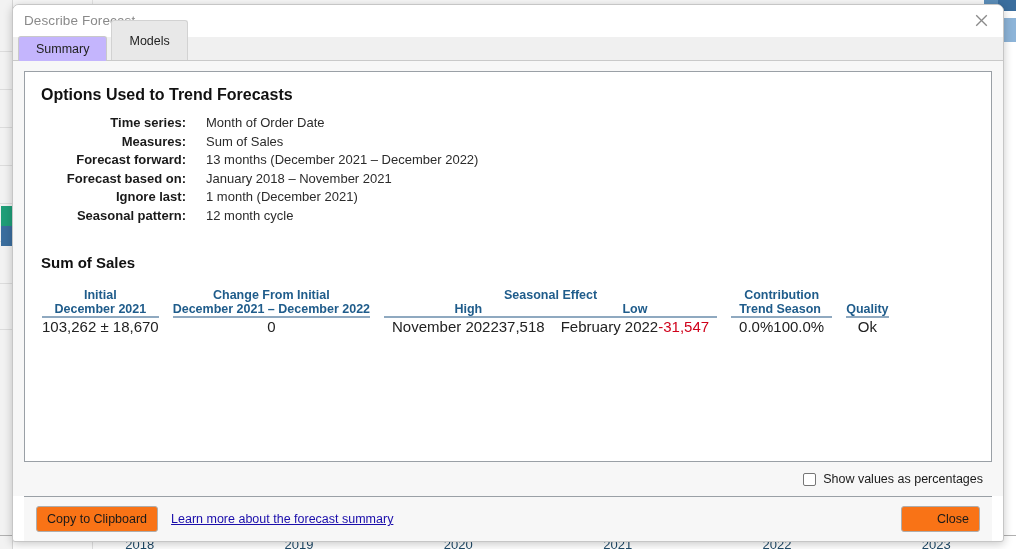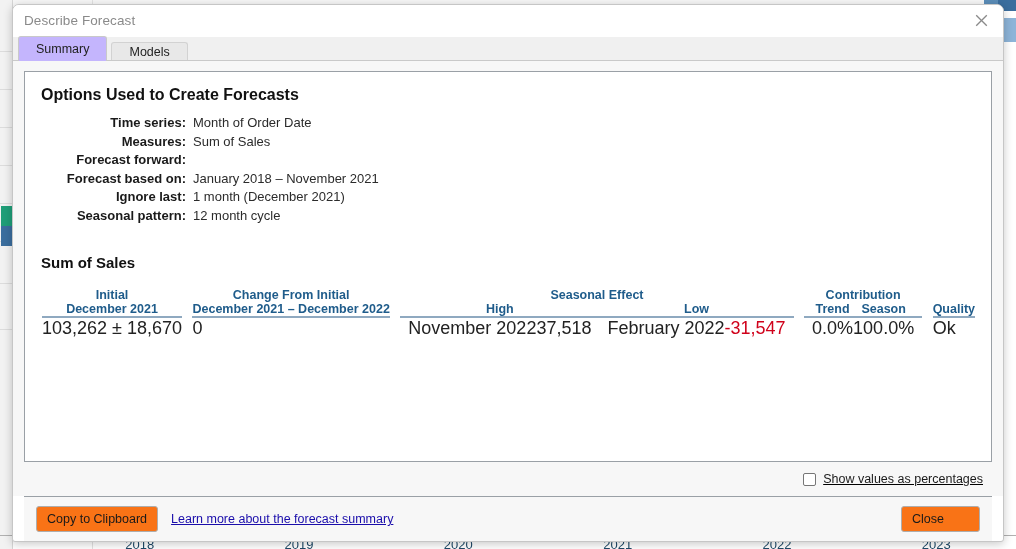--- a/index.html
+++ b/index.html
@@ -87,21 +87,21 @@
   #tab-strip {
     height: 24px; min-height: 24px;
     position: relative;
     background: #f0f0f0;
     border-bottom: 1px solid #c9c9c9;
     display: flex;
     align-items: flex-end;
     padding-left: 5px;
   }
   .tab {
-    height: 18px;
+    height: 40px;
     padding: 0 17px;
     display: flex; align-items: center;
     font-size: 12.5px;
     color: #222;
     border: 1px solid transparent;
     border-bottom: none;
     cursor: default;
     position: relative;
     background: #f0f0f0;
   }
@@ -156,20 +156,21 @@
     font-size: 13px;
     font-weight: bold;
     color: #1a1a1a;
     padding-right: 7px;
     white-space: nowrap;
   }
   .opt-value {
     font-size: 13px;
     color: #2b2b2b;
     white-space: nowrap;
+    margin-left: 13px;
   }
 
   
   #measure-block { margin-top: 29px; }
   #measure-title {
     font-size: 15px; font-weight: bold; color: #111;
     margin-bottom: 8px;
   }
 
   
@@ -196,36 +197,35 @@
     white-space: nowrap;
     padding-bottom: 2px;
   }
   .rule {
     height: 2px;
     background: #8fa9c0;
   }
   .rule-cell { padding: 0 !important; }
   .gap-cell { width: 14px; }
   .data-cell {
-    text-align: left;
+    text-align: center;
     padding-top: 3px;
     white-space: nowrap;
-    font-size: 18px;
+    font-size: 15px;
     color: #222;
   }
   .data-neg { color: #d0021b; }
   .pad-l { padding-left: 8px !important; }
   .pad-r { padding-right: 8px !important; }
 
   
   #checkbox-row {
     height: 34px; min-height: 34px;
     display: flex; align-items: center; justify-content: flex-end;
     padding-right: 9px;
-    text-decoration: underline;
   }
   #show-pct-wrap {
     display: flex; align-items: center; gap: 7px; cursor: pointer;
   }
   .cb-box {
     width: 13px; height: 13px;
     border: 1px solid #767676;
     background: #ffffff;
     border-radius: 2px;
   }
@@ -247,21 +247,21 @@
     background: #f97316;
     border: 1px solid #adadad;
     border-radius: 3px;
     padding: 5px 10px;
     cursor: pointer;
     line-height: 14px;
   }
   #close-button {
     margin-left: auto;
     min-width: 79px;
-    text-align: left;
+    text-align: right;
   }
   #help-link {
     margin-left: 13px;
     font-size: 12.5px;
     color: #1a0dab;
     text-decoration: underline;
     cursor: pointer;
   }
 </style>
 </head>
@@ -322,33 +322,34 @@
       <span>Summary</span>
     </div>
     <div class="tab inactive">
       <span>Models</span>
     </div>
   </div>
 
   <div id="dialog-body">
     <div id="content-panel">
 
-      <div class="section-title">Options Used to Create Forecasts</div>
+      <div class="section-title">Options Used to Trend Forecasts</div>
 
       <div id="options-list">
           <div class="opt-row">
             <div class="opt-label">Time series:</div>
             <div class="opt-value">Month of Order Date</div>
           </div>
           <div class="opt-row">
             <div class="opt-label">Measures:</div>
             <div class="opt-value">Sum of Sales</div>
           </div>
           <div class="opt-row">
             <div class="opt-label">Forecast forward:</div>
+            <div class="opt-value">13 months (December 2021 – December 2022)</div>
           </div>
           <div class="opt-row">
             <div class="opt-label">Forecast based on:</div>
             <div class="opt-value">January 2018 – November 2021</div>
           </div>
           <div class="opt-row">
             <div class="opt-label">Ignore last:</div>
             <div class="opt-value">1 month (December 2021)</div>
           </div>
           <div class="opt-row">

